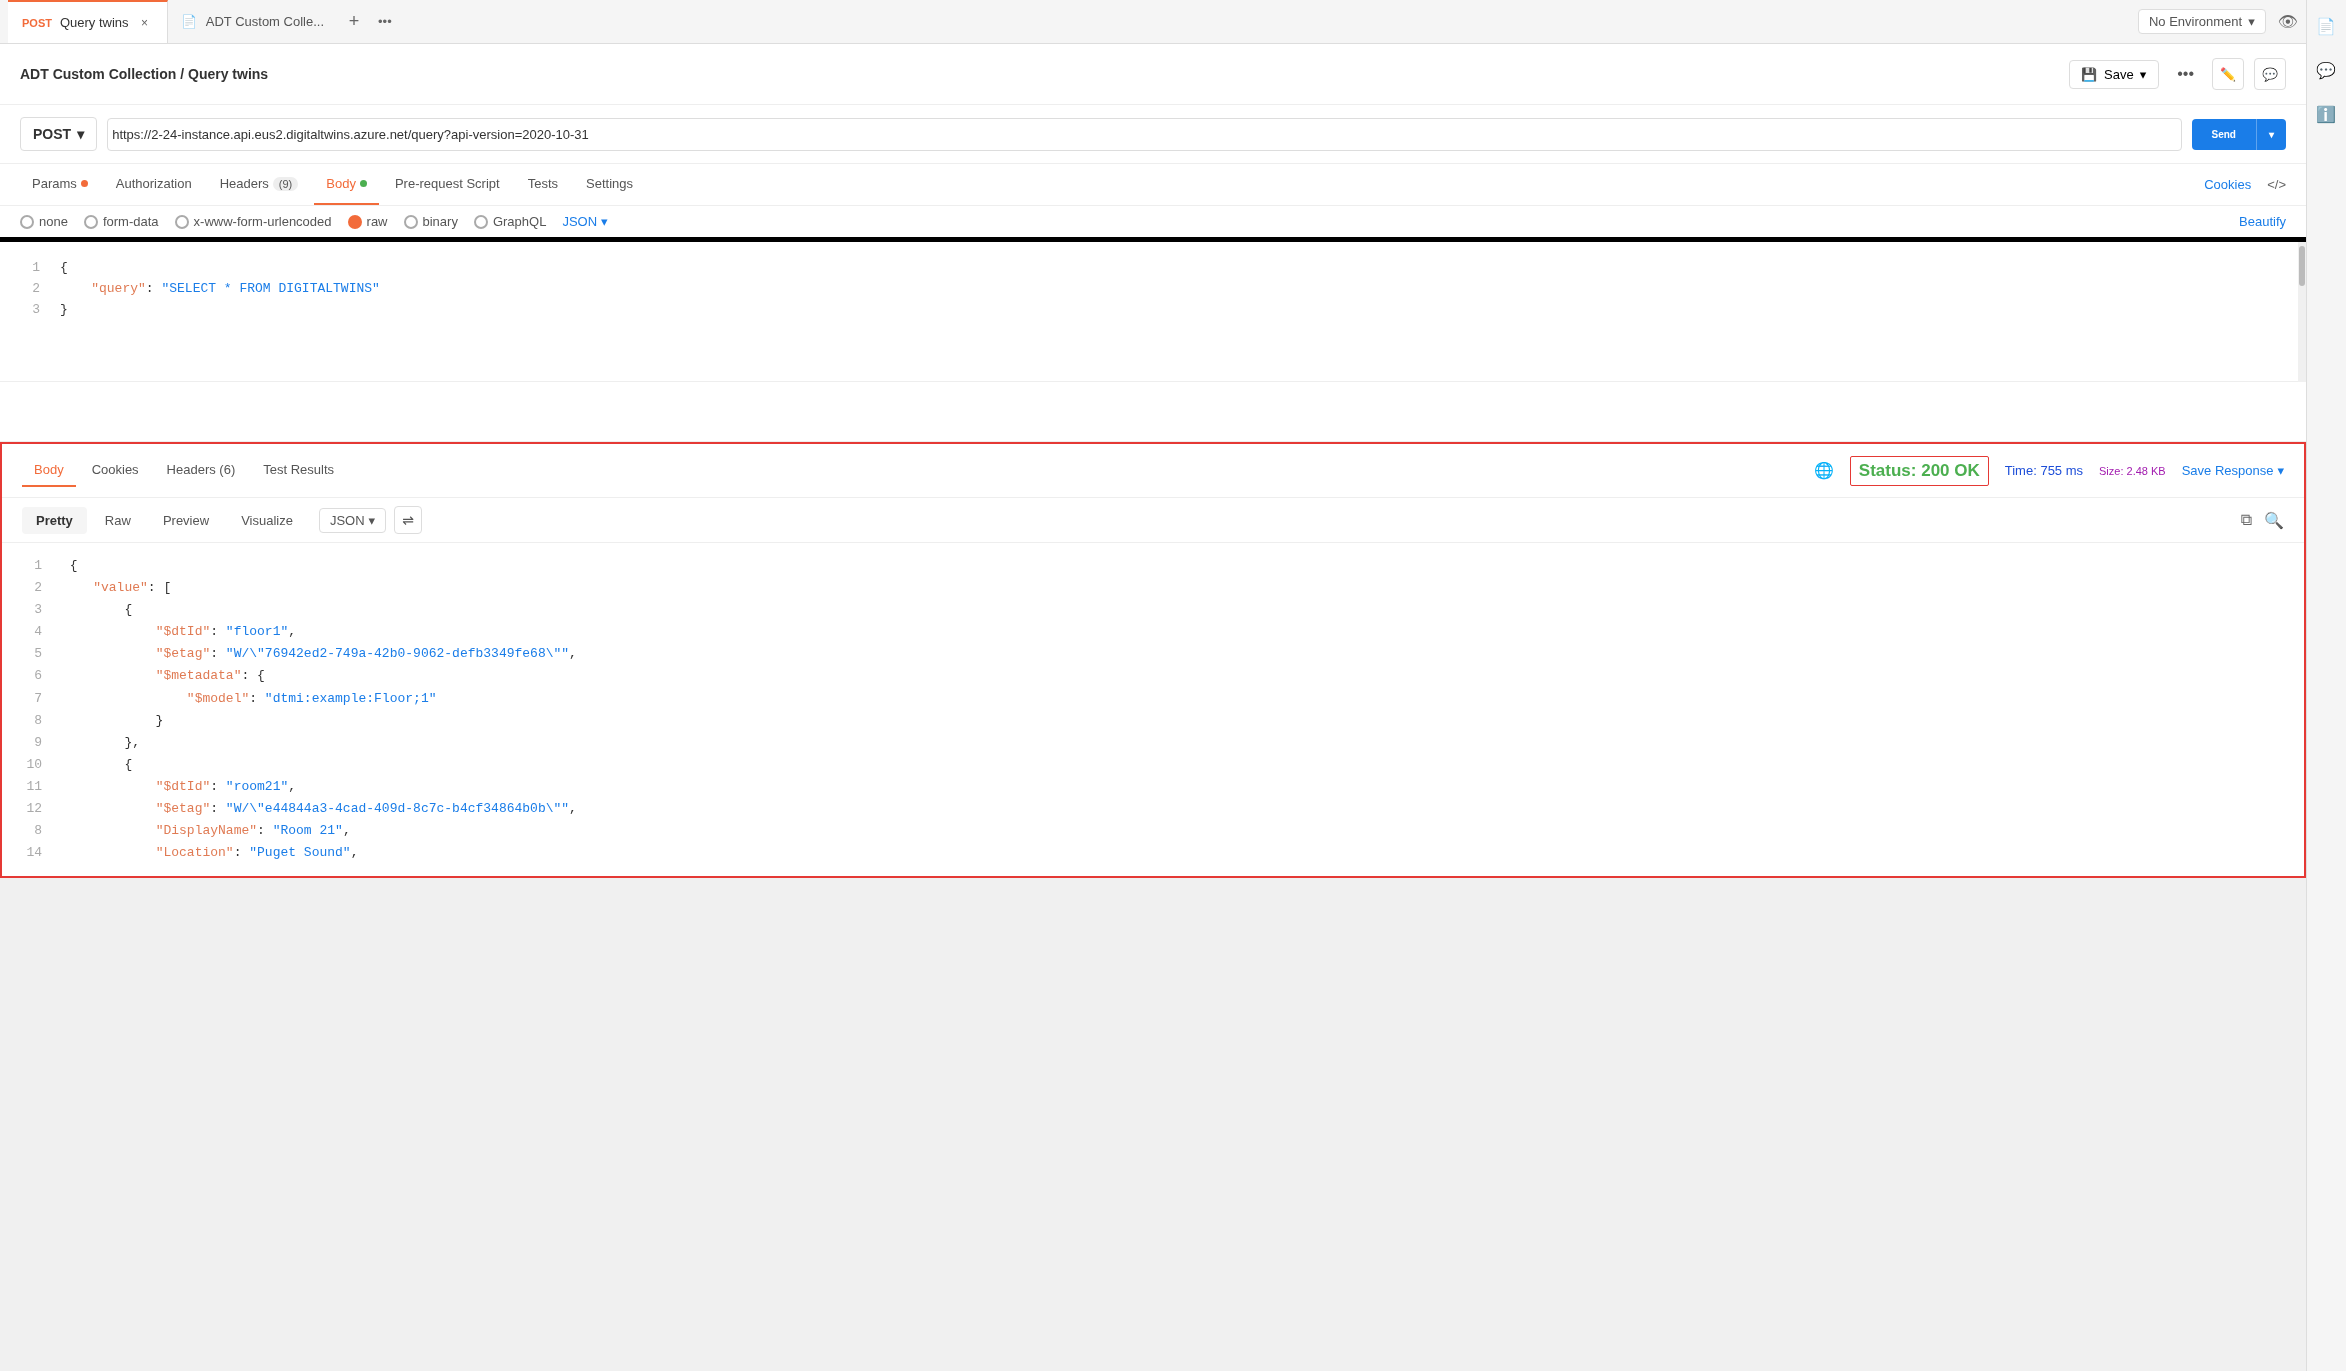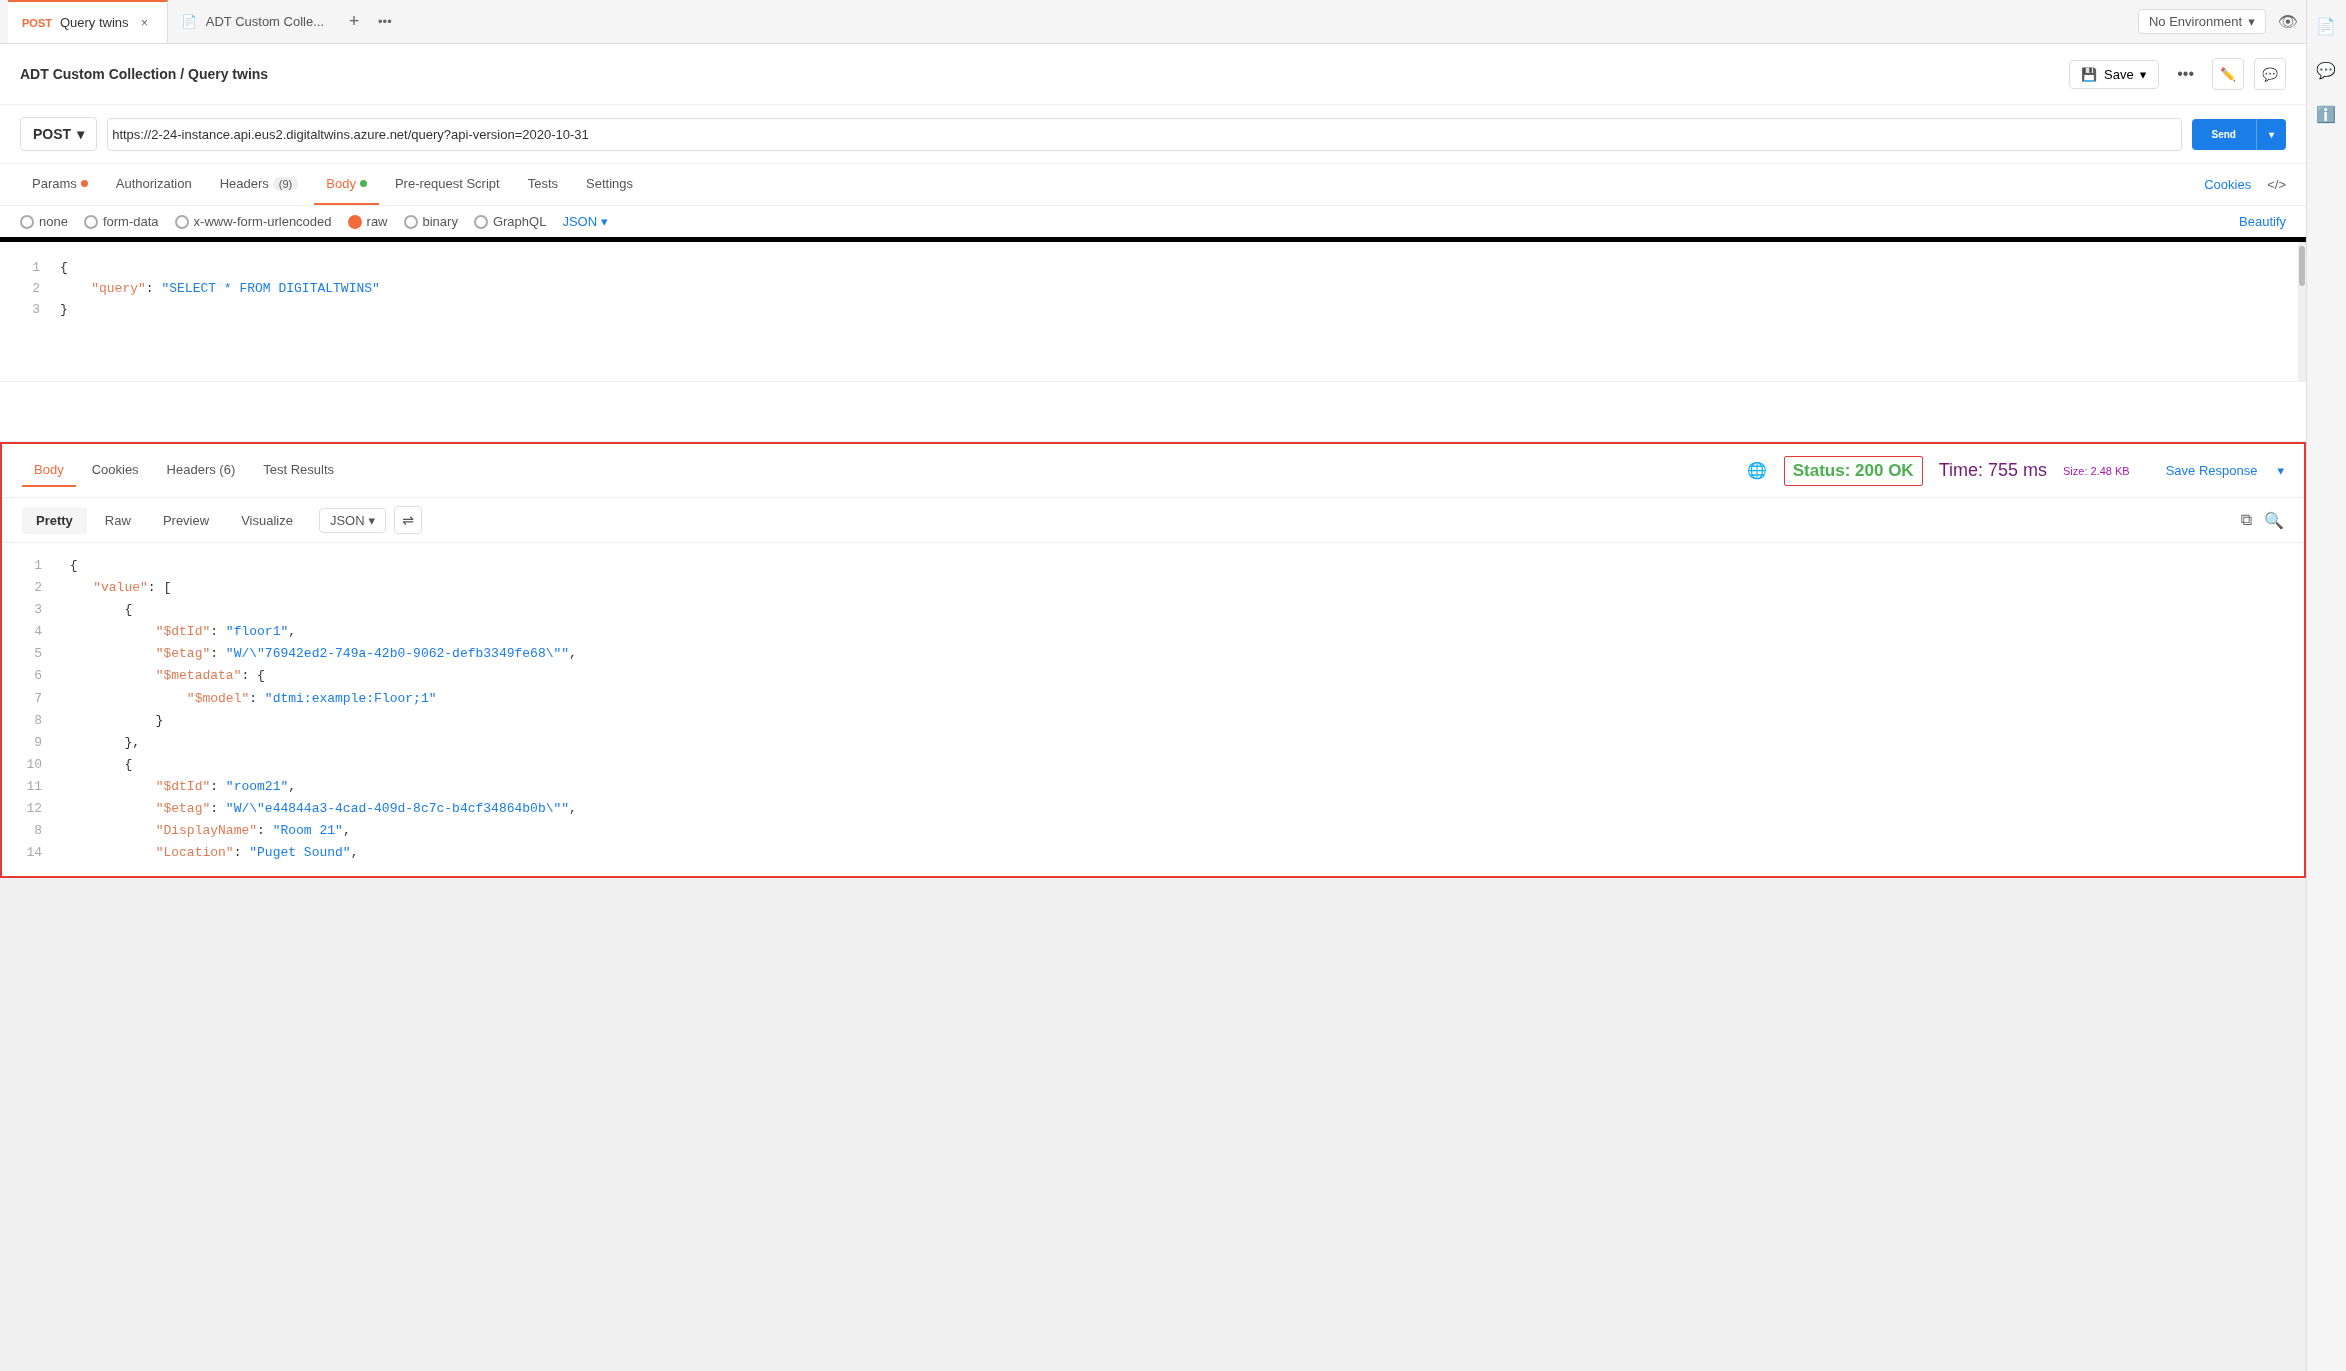--- a/index.html
+++ b/index.html
@@ -231,25 +231,25 @@
     }
     .globe-icon { color: #666; font-size: 16px; }
     .status-badge {
       border: 1px solid #e53935;
       border-radius: 2px;
       padding: 4px 8px;
       font-size: 17px;
       color: #4caf50;
       font-weight: 600;
     }
-    .time-info { font-size: 18px; color: #701a75; text-align: right; }
+    .time-info { font-size: 13px; color: #1d4ed8; text-align: right; }
     .size-info { font-size: 11px; color: #a21caf; }
     .save-resp-btn {
       color: #1a7de8; font-size: 13px; cursor: pointer;
-      display: flex; align-items: center; gap: 20px; margin-left: 20px;
+      display: flex; align-items: center; gap: 4px;
     }
 
     
     .resp-format-bar {
       display: flex;
       align-items: center;
       background: #fff;
       padding: 8px 20px;
       border-bottom: 1px solid #eee;
       gap: 4px;

